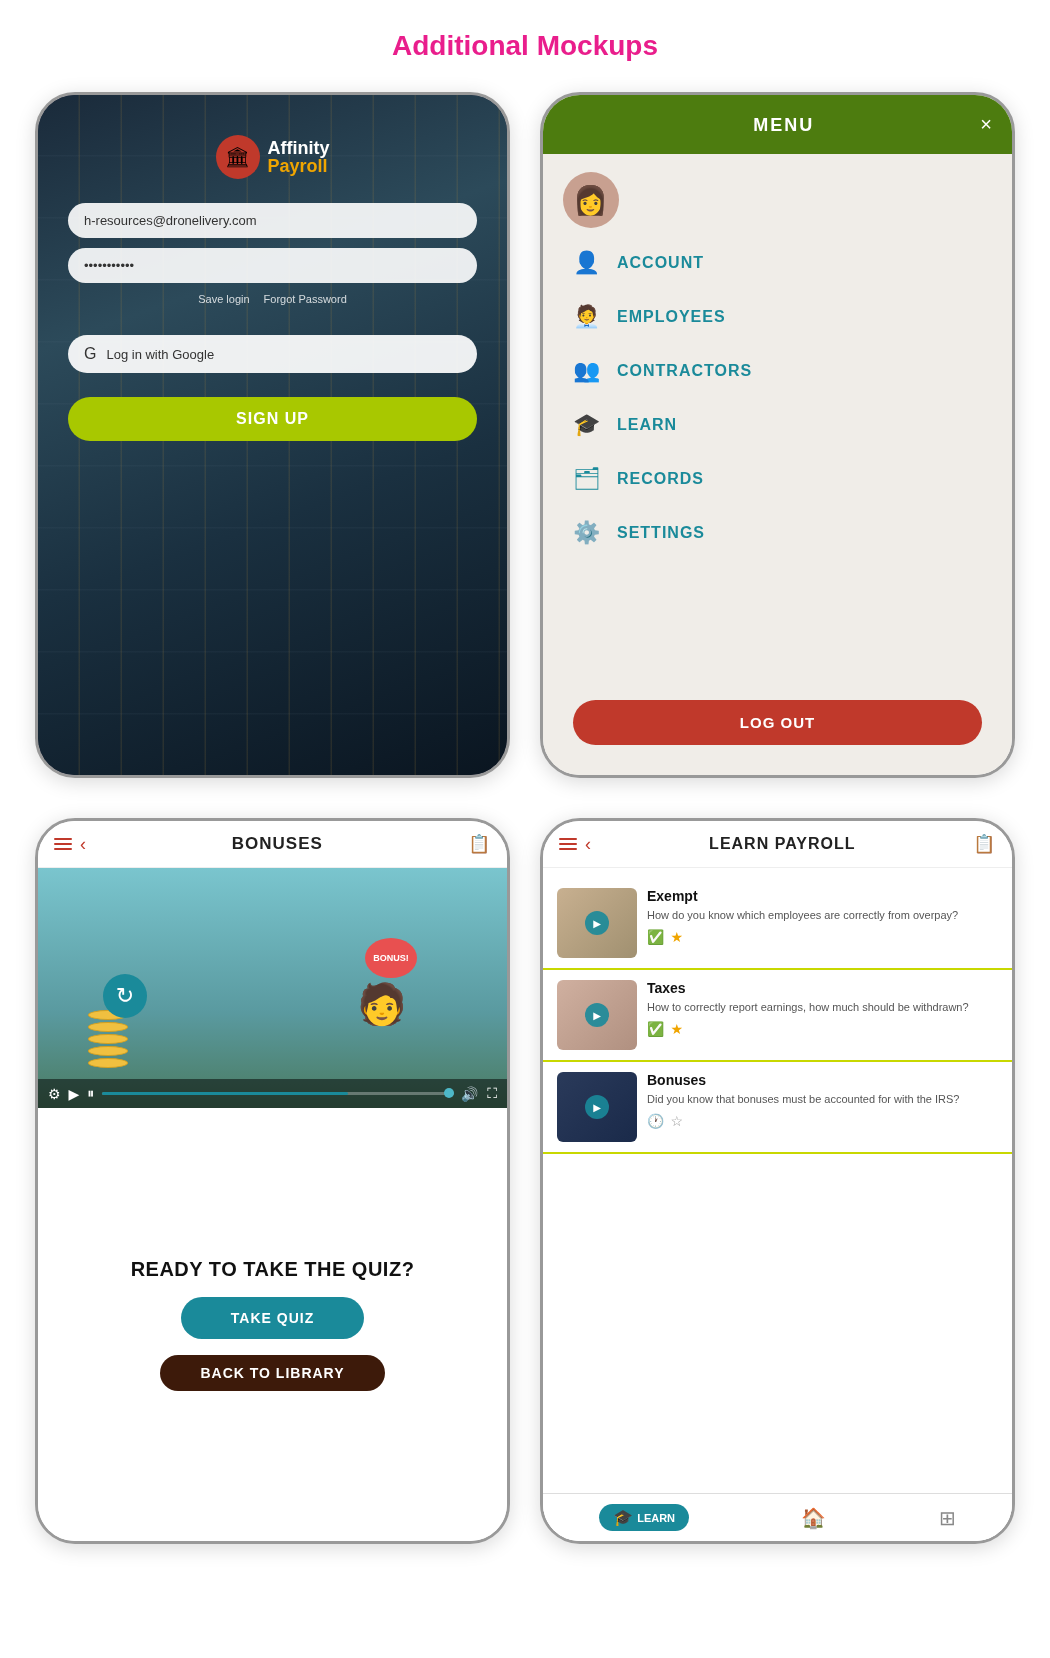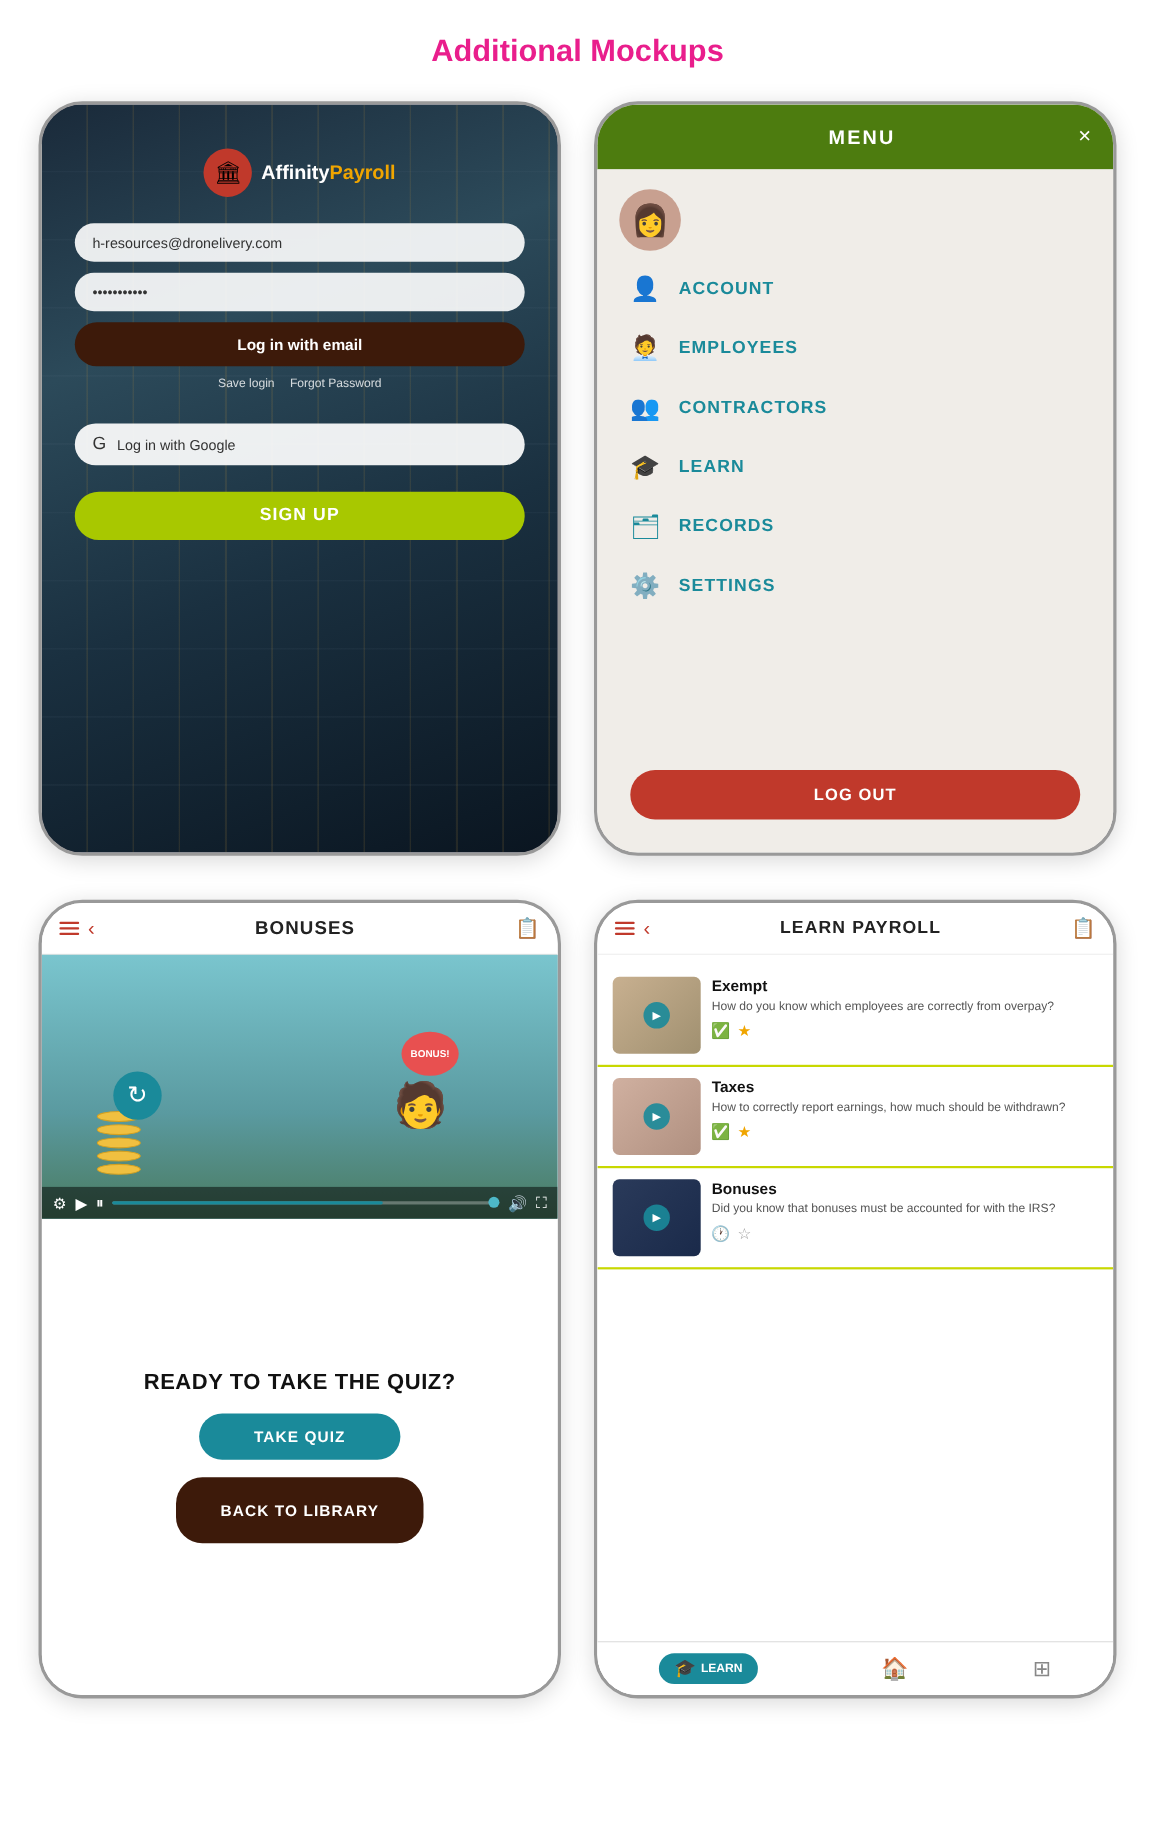--- a/index.html
+++ b/index.html
@@ -102,21 +102,21 @@
       border-radius: 50%;
       background: #c0392b;
       display: flex;
       align-items: center;
       justify-content: center;
       font-size: 20px;
     }
 
     .logo-text {
       display: flex;
-      flex-direction: row;
+      flex-direction: column;
     }
 
     .logo-text-affinity {
       font-size: 18px;
       font-weight: 700;
       color: #fff;
       line-height: 1;
     }
 
     .logo-text-payroll {
@@ -475,21 +475,21 @@
       font-weight: 700;
       letter-spacing: 1px;
       cursor: pointer;
     }
 
     .btn-back-library {
       background: #3d1a0a;
       color: #fff;
       border: none;
       border-radius: 24px;
-      padding: 22px 40px;
+      padding: 10px 40px;
       font-size: 14px;
       font-weight: 700;
       letter-spacing: 1px;
       cursor: pointer;
     }
 
     
     .phone-learn {
       height: 720px;
       display: flex;
@@ -688,21 +688,20 @@
           <div class="logo-text">
             <span class="logo-text-affinity">Affinity</span>
             <span class="logo-text-payroll">Payroll</span>
           </div>
         </div>
 
         <input class="login-input" type="text" value="h-resources@dronelivery.com" style="">
 
         <input class="login-input" type="password" value="***********" style="">
 
-        <button class="login-btn-email">Log in with email</button>
 
         <div class="login-options">
           <span class="login-option-text">Save login</span>
           <span class="login-option-text">Forgot Password</span>
         </div>
 
         <div class="login-divider"></div>
 
         <button class="login-btn-google">
           <span class="google-icon">G</span>

